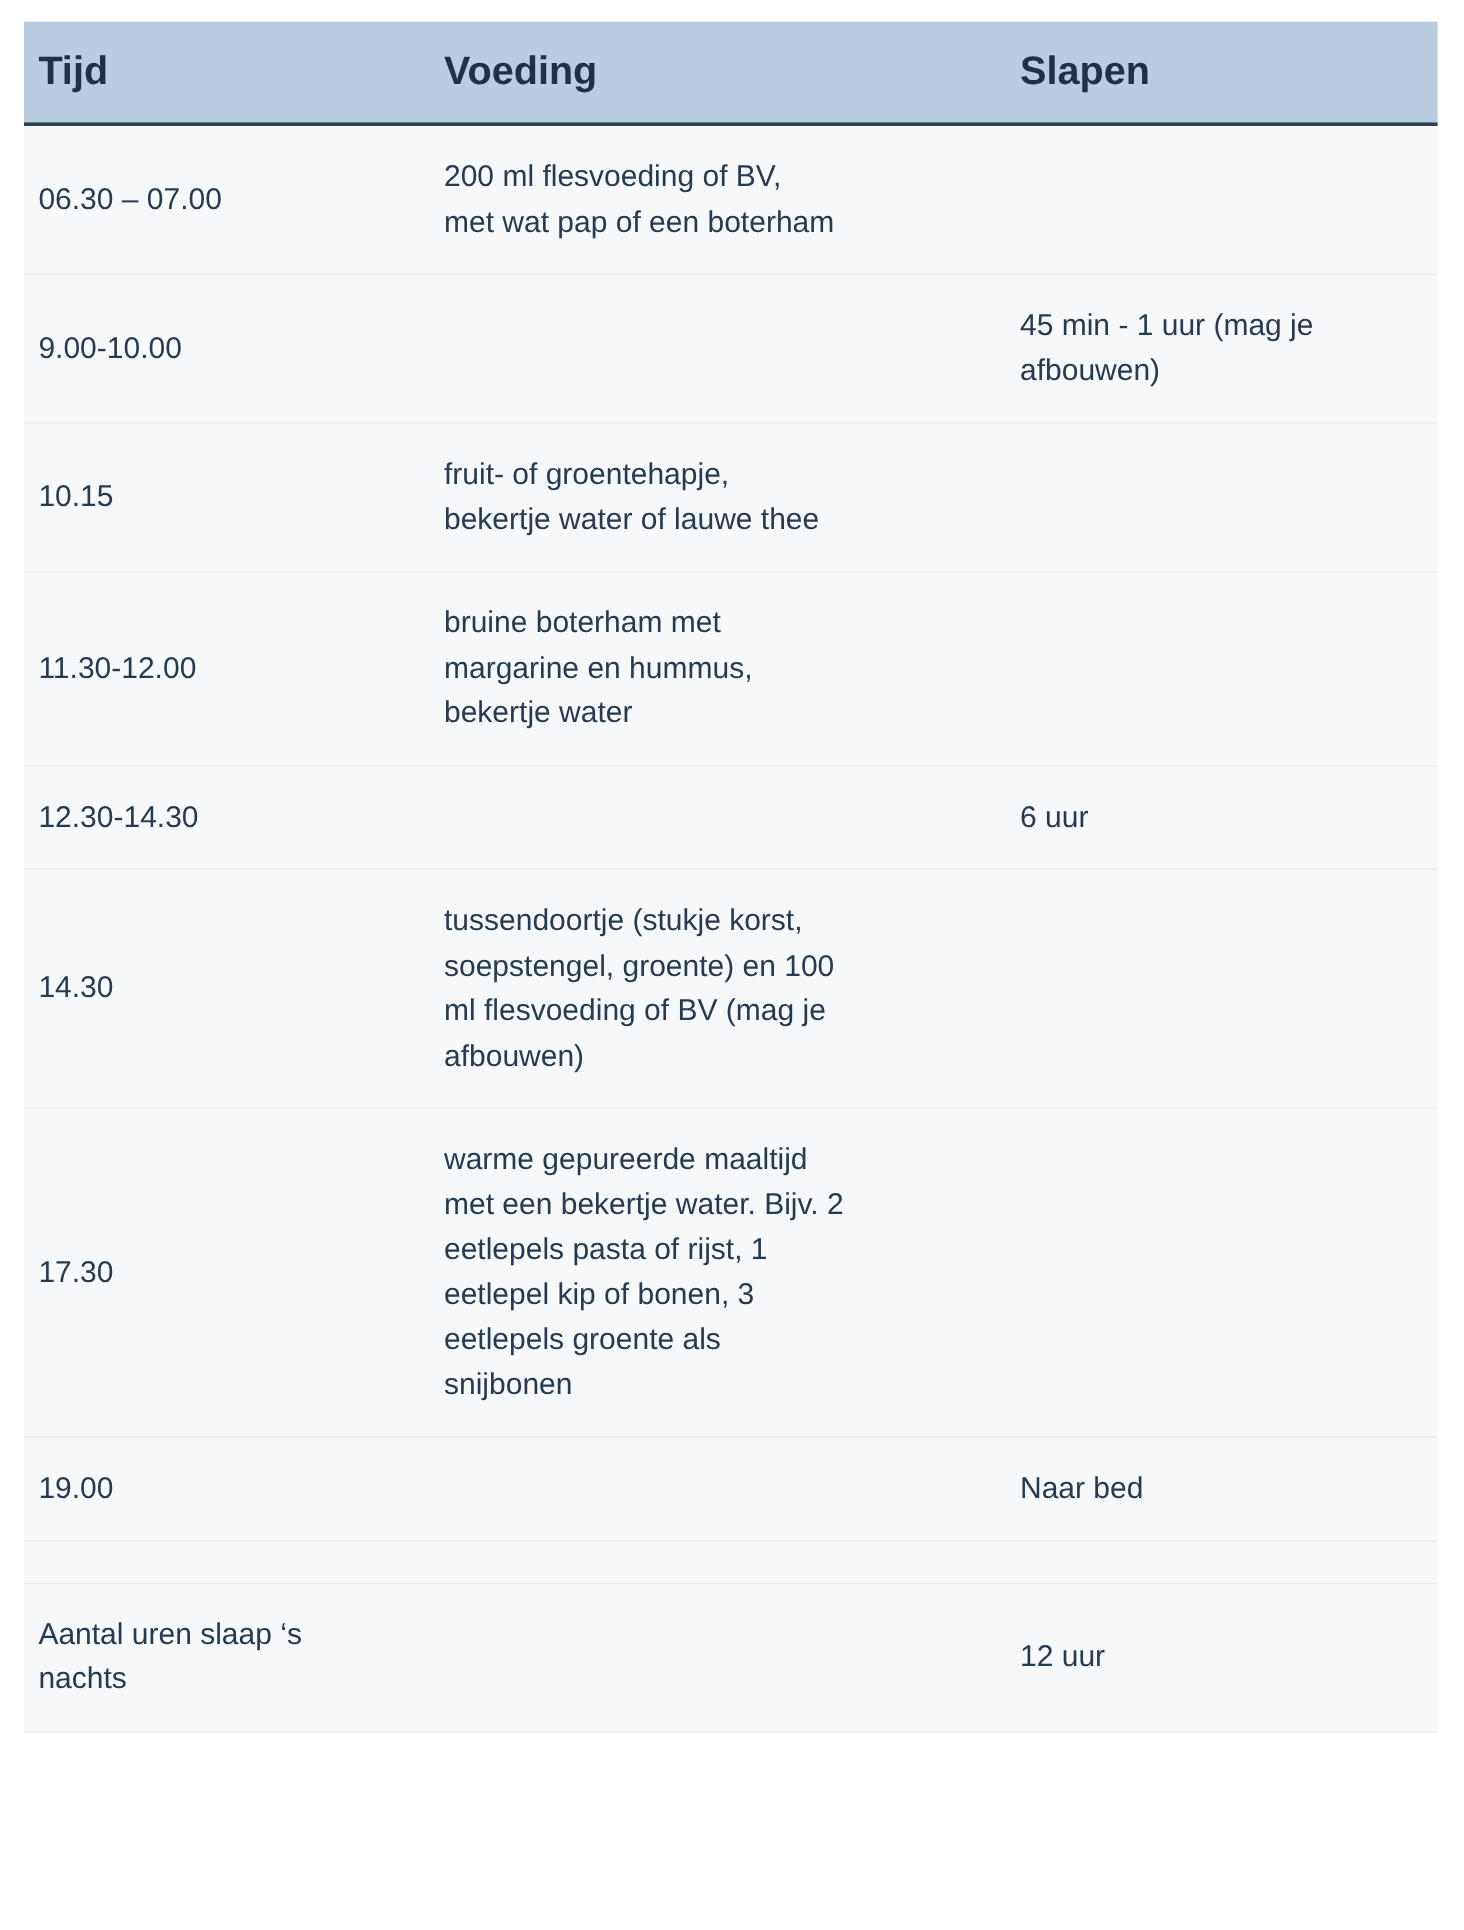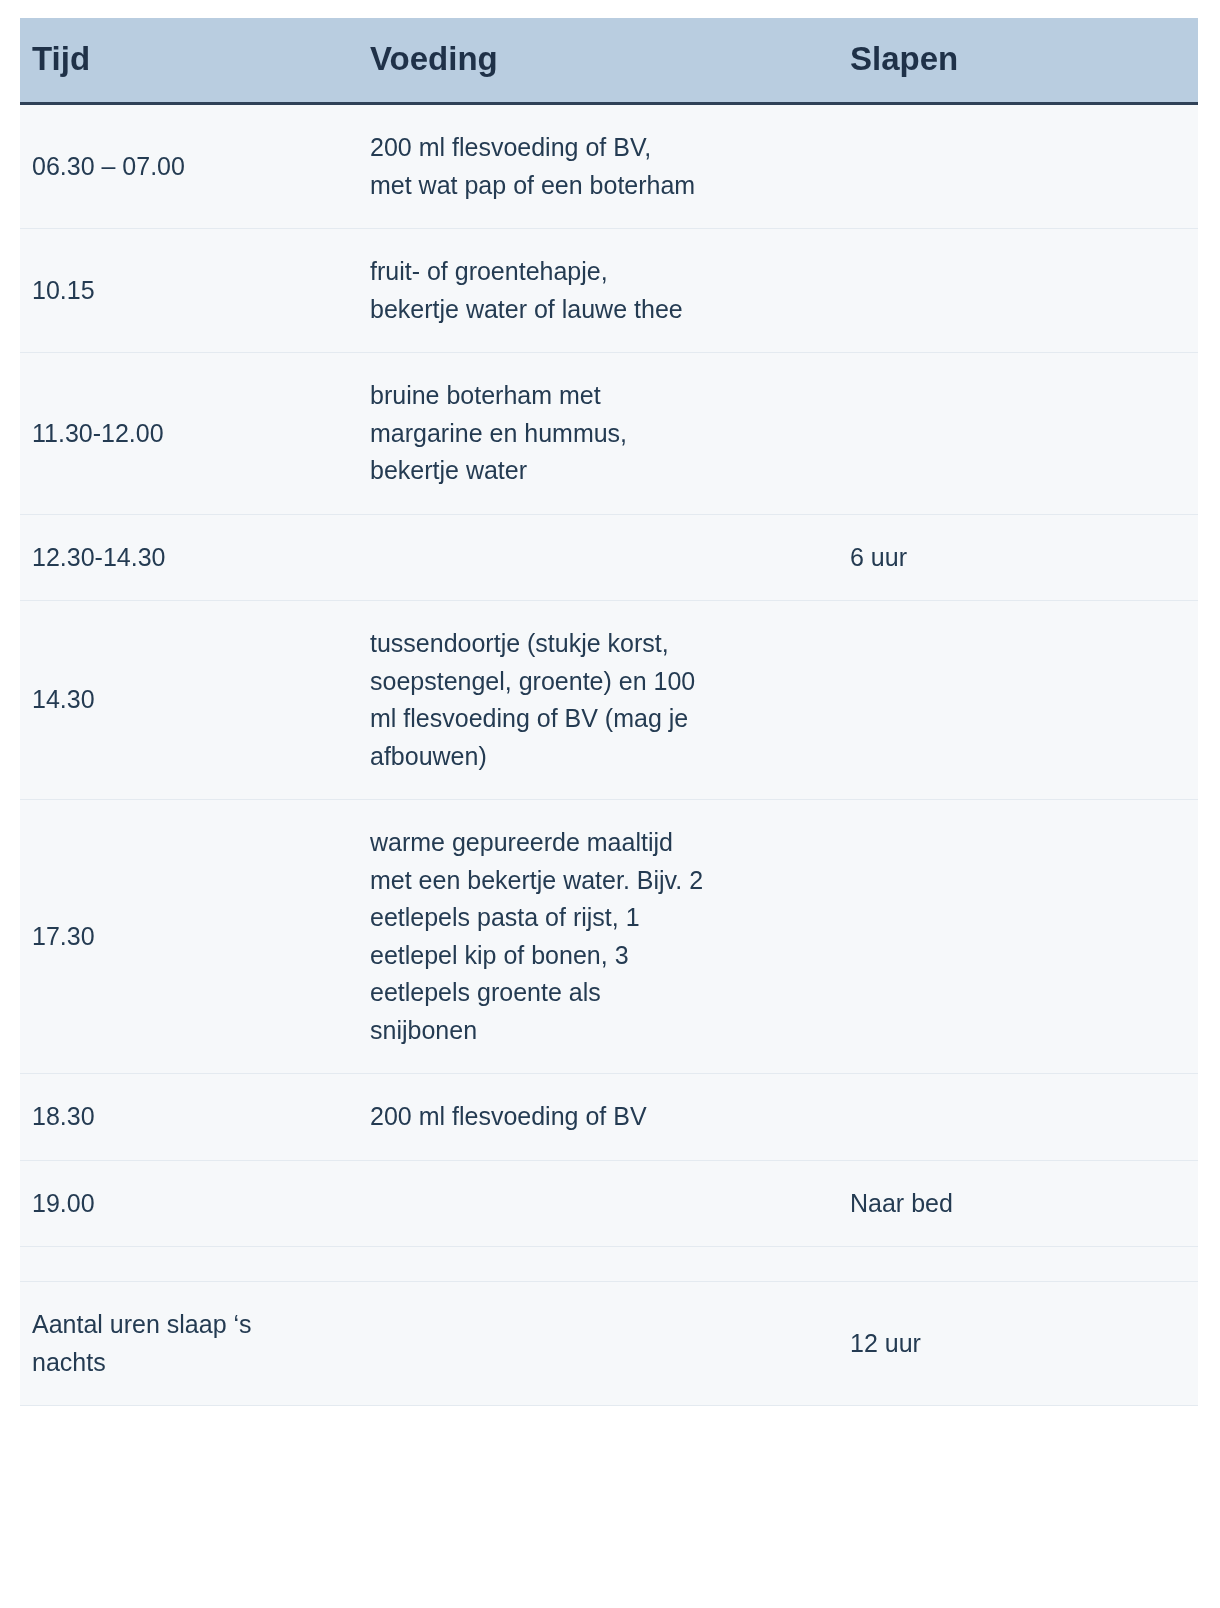--- a/index.html
+++ b/index.html
@@ -97,20 +97,32 @@
           </td>
         <td class="td-food">
             <span class="cell-lines">200 ml flesvoeding of BV,
 met wat pap of een boterham</span>
           </td>
         <td class="td-sleep">
             <span class="cell-lines"></span>
           </td>
       </tr>
 
+      <tr class="shade">
+        <td class="td-time">
+            <span class="cell-lines">9.00-10.00</span>
+          </td>
+        <td class="td-food">
+            <span class="cell-lines"></span>
+          </td>
+        <td class="td-sleep">
+            <span class="cell-lines">45 min - 1 uur (mag je
+afbouwen)</span>
+          </td>
+      </tr>
 
       <tr class="shade">
         <td class="td-time">
             <span class="cell-lines">10.15</span>
           </td>
         <td class="td-food">
             <span class="cell-lines">fruit- of groentehapje,
 bekertje water of lauwe thee</span>
           </td>
         <td class="td-sleep">
@@ -169,31 +181,20 @@
 eetlepels pasta of rijst, 1
 eetlepel kip of bonen, 3
 eetlepels groente als
 snijbonen</span>
           </td>
         <td class="td-sleep">
             <span class="cell-lines"></span>
           </td>
       </tr>
 
-      <tr class="shade">
-        <td class="td-time">
-            <span class="cell-lines">18.30</span>
-          </td>
-        <td class="td-food">
-            <span class="cell-lines">200 ml flesvoeding of BV</span>
-          </td>
-        <td class="td-sleep">
-            <span class="cell-lines"></span>
-          </td>
-      </tr>
 
       <tr class="shade">
         <td class="td-time">
             <span class="cell-lines">19.00</span>
           </td>
         <td class="td-food">
             <span class="cell-lines"></span>
           </td>
         <td class="td-sleep">
             <span class="cell-lines">Naar bed</span>

